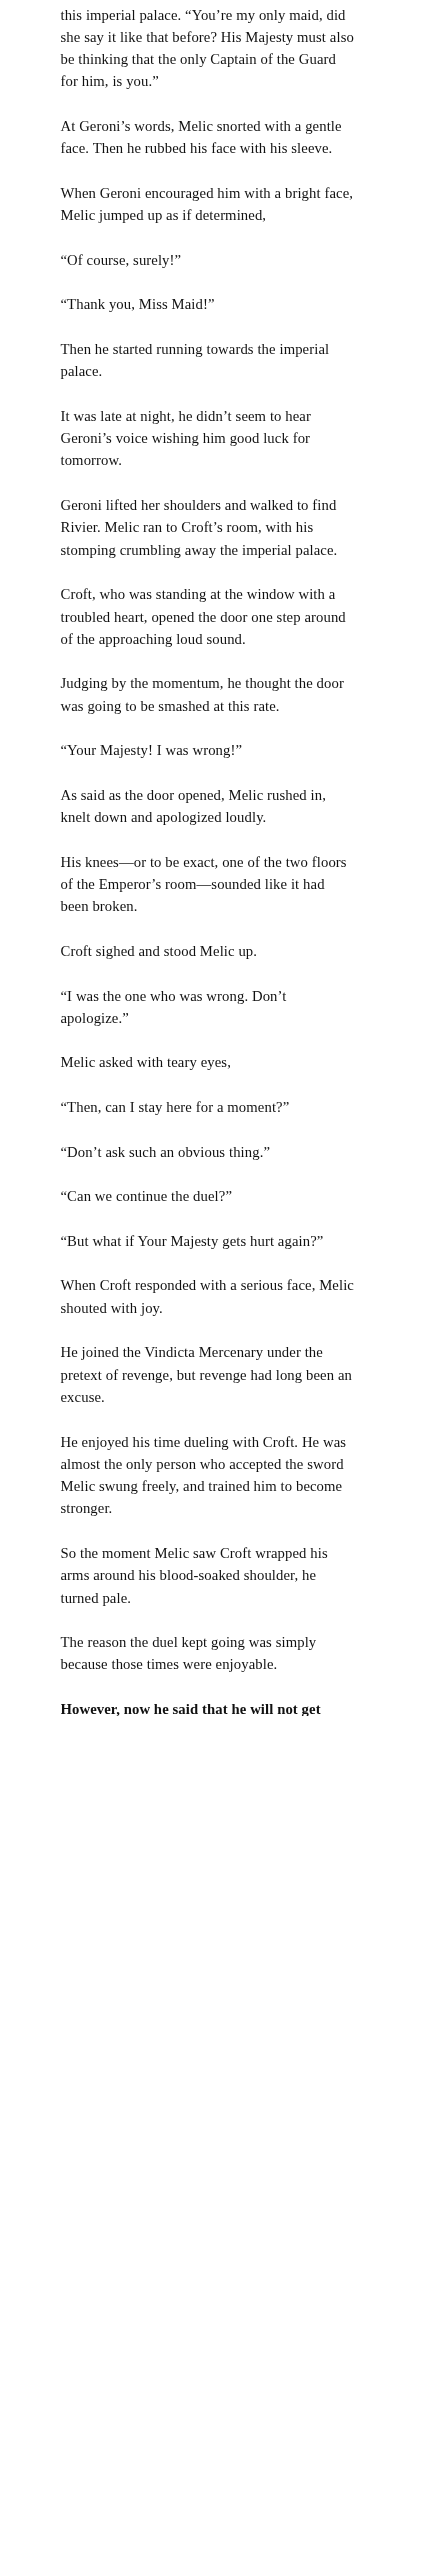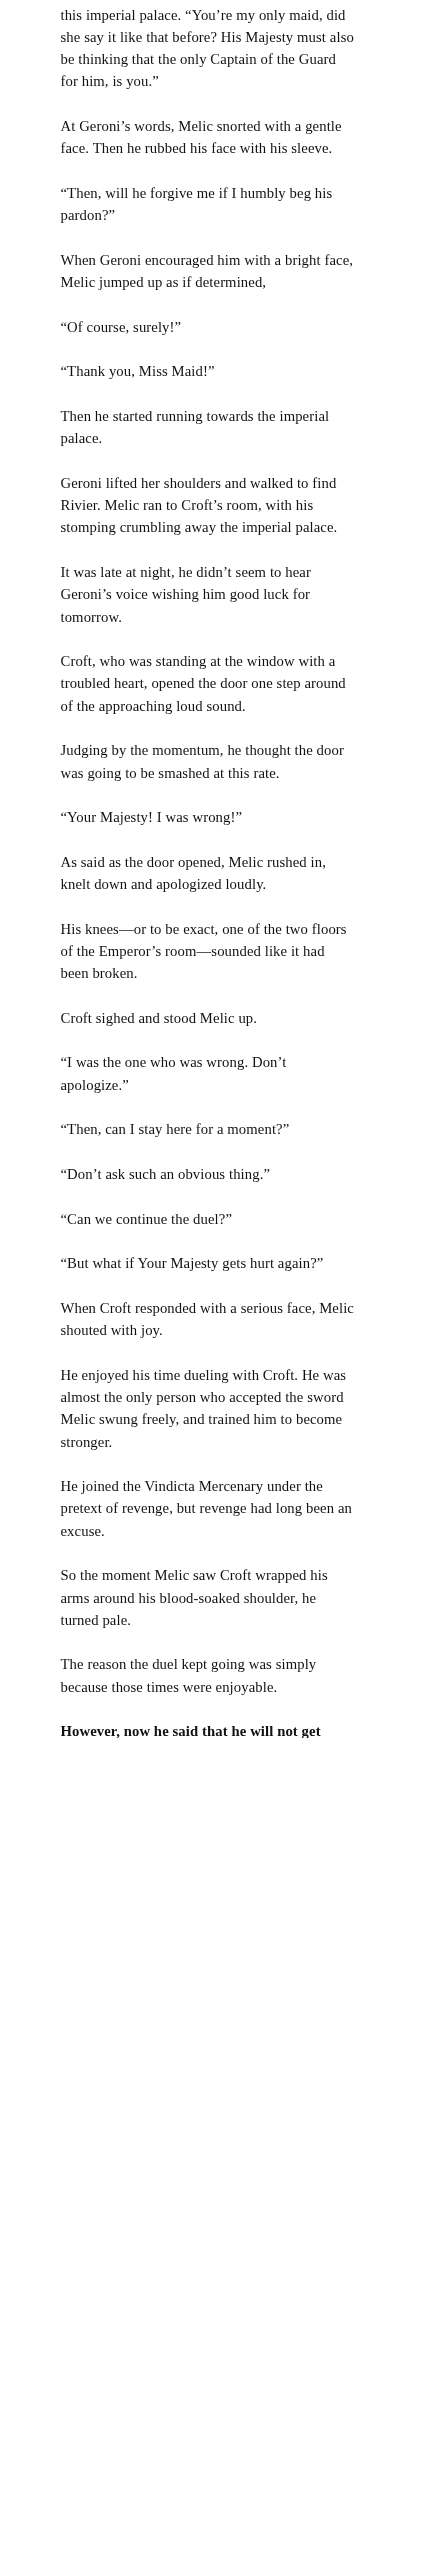--- a/index.html
+++ b/index.html
@@ -50,41 +50,41 @@
     font-weight: bold;
   }
 </style>
 </head>
 <body>
 
 <div class="page">
   <div class="content">
     <p class="para first clipped-top">this imperial palace. “You’re my only maid, did she say it like that before? His Majesty must also be thinking that the only Captain of the Guard for him, is you.”</p>
     <p class="para">At Geroni’s words, Melic snorted with a gentle face. Then he rubbed his face with his sleeve.</p>
-    <p class="para">“Then, will he forgive me if I humbly beg his pardon?”</p>
     <p class="para">When Geroni encouraged him with a bright face, Melic jumped up as if determined,</p>
     <p class="para">“Of course, surely!”</p>
     <p class="para">“Thank you, Miss Maid!”</p>
     <p class="para">Then he started running towards the imperial palace.</p>
+    <p class="para">It was late at night, he didn’t seem to hear Geroni’s voice wishing him good luck for tomorrow.</p>
     <p class="para">Geroni lifted her shoulders and walked to find Rivier. Melic ran to Croft’s room, with his stomping crumbling away the imperial palace.</p>
-    <p class="para">It was late at night, he didn’t seem to hear Geroni’s voice wishing him good luck for tomorrow.</p>
     <p class="para">Croft, who was standing at the window with a troubled heart, opened the door one step around of the approaching loud sound.</p>
     <p class="para">Judging by the momentum, he thought the door was going to be smashed at this rate.</p>
     <p class="para">“Your Majesty! I was wrong!”</p>
     <p class="para">As said as the door opened, Melic rushed in, knelt down and apologized loudly.</p>
     <p class="para">His knees—or to be exact, one of the two floors of the Emperor’s room—sounded like it had been broken.</p>
     <p class="para">Croft sighed and stood Melic up.</p>
     <p class="para">“I was the one who was wrong. Don’t apologize.”</p>
+    <p class="para">Melic asked with teary eyes,</p>
     <p class="para">“Then, can I stay here for a moment?”</p>
     <p class="para">“Don’t ask such an obvious thing.”</p>
     <p class="para">“Can we continue the duel?”</p>
     <p class="para">“But what if Your Majesty gets hurt again?”</p>
     <p class="para">When Croft responded with a serious face, Melic shouted with joy.</p>
+    <p class="para">He joined the Vindicta Mercenary under the pretext of revenge, but revenge had long been an excuse.</p>
     <p class="para">He enjoyed his time dueling with Croft. He was almost the only person who accepted the sword Melic swung freely, and trained him to become stronger.</p>
-    <p class="para">He joined the Vindicta Mercenary under the pretext of revenge, but revenge had long been an excuse.</p>
     <p class="para">So the moment Melic saw Croft wrapped his arms around his blood-soaked shoulder, he turned pale.</p>
     <p class="para">The reason the duel kept going was simply because those times were enjoyable.</p>
     <div class="clip-bottom-wrap">
       <p class="para clipped-bottom">However, now he said that he will not get hurt.</p>
     </div>
   </div>
 </div>
 
 
 </body></html>

